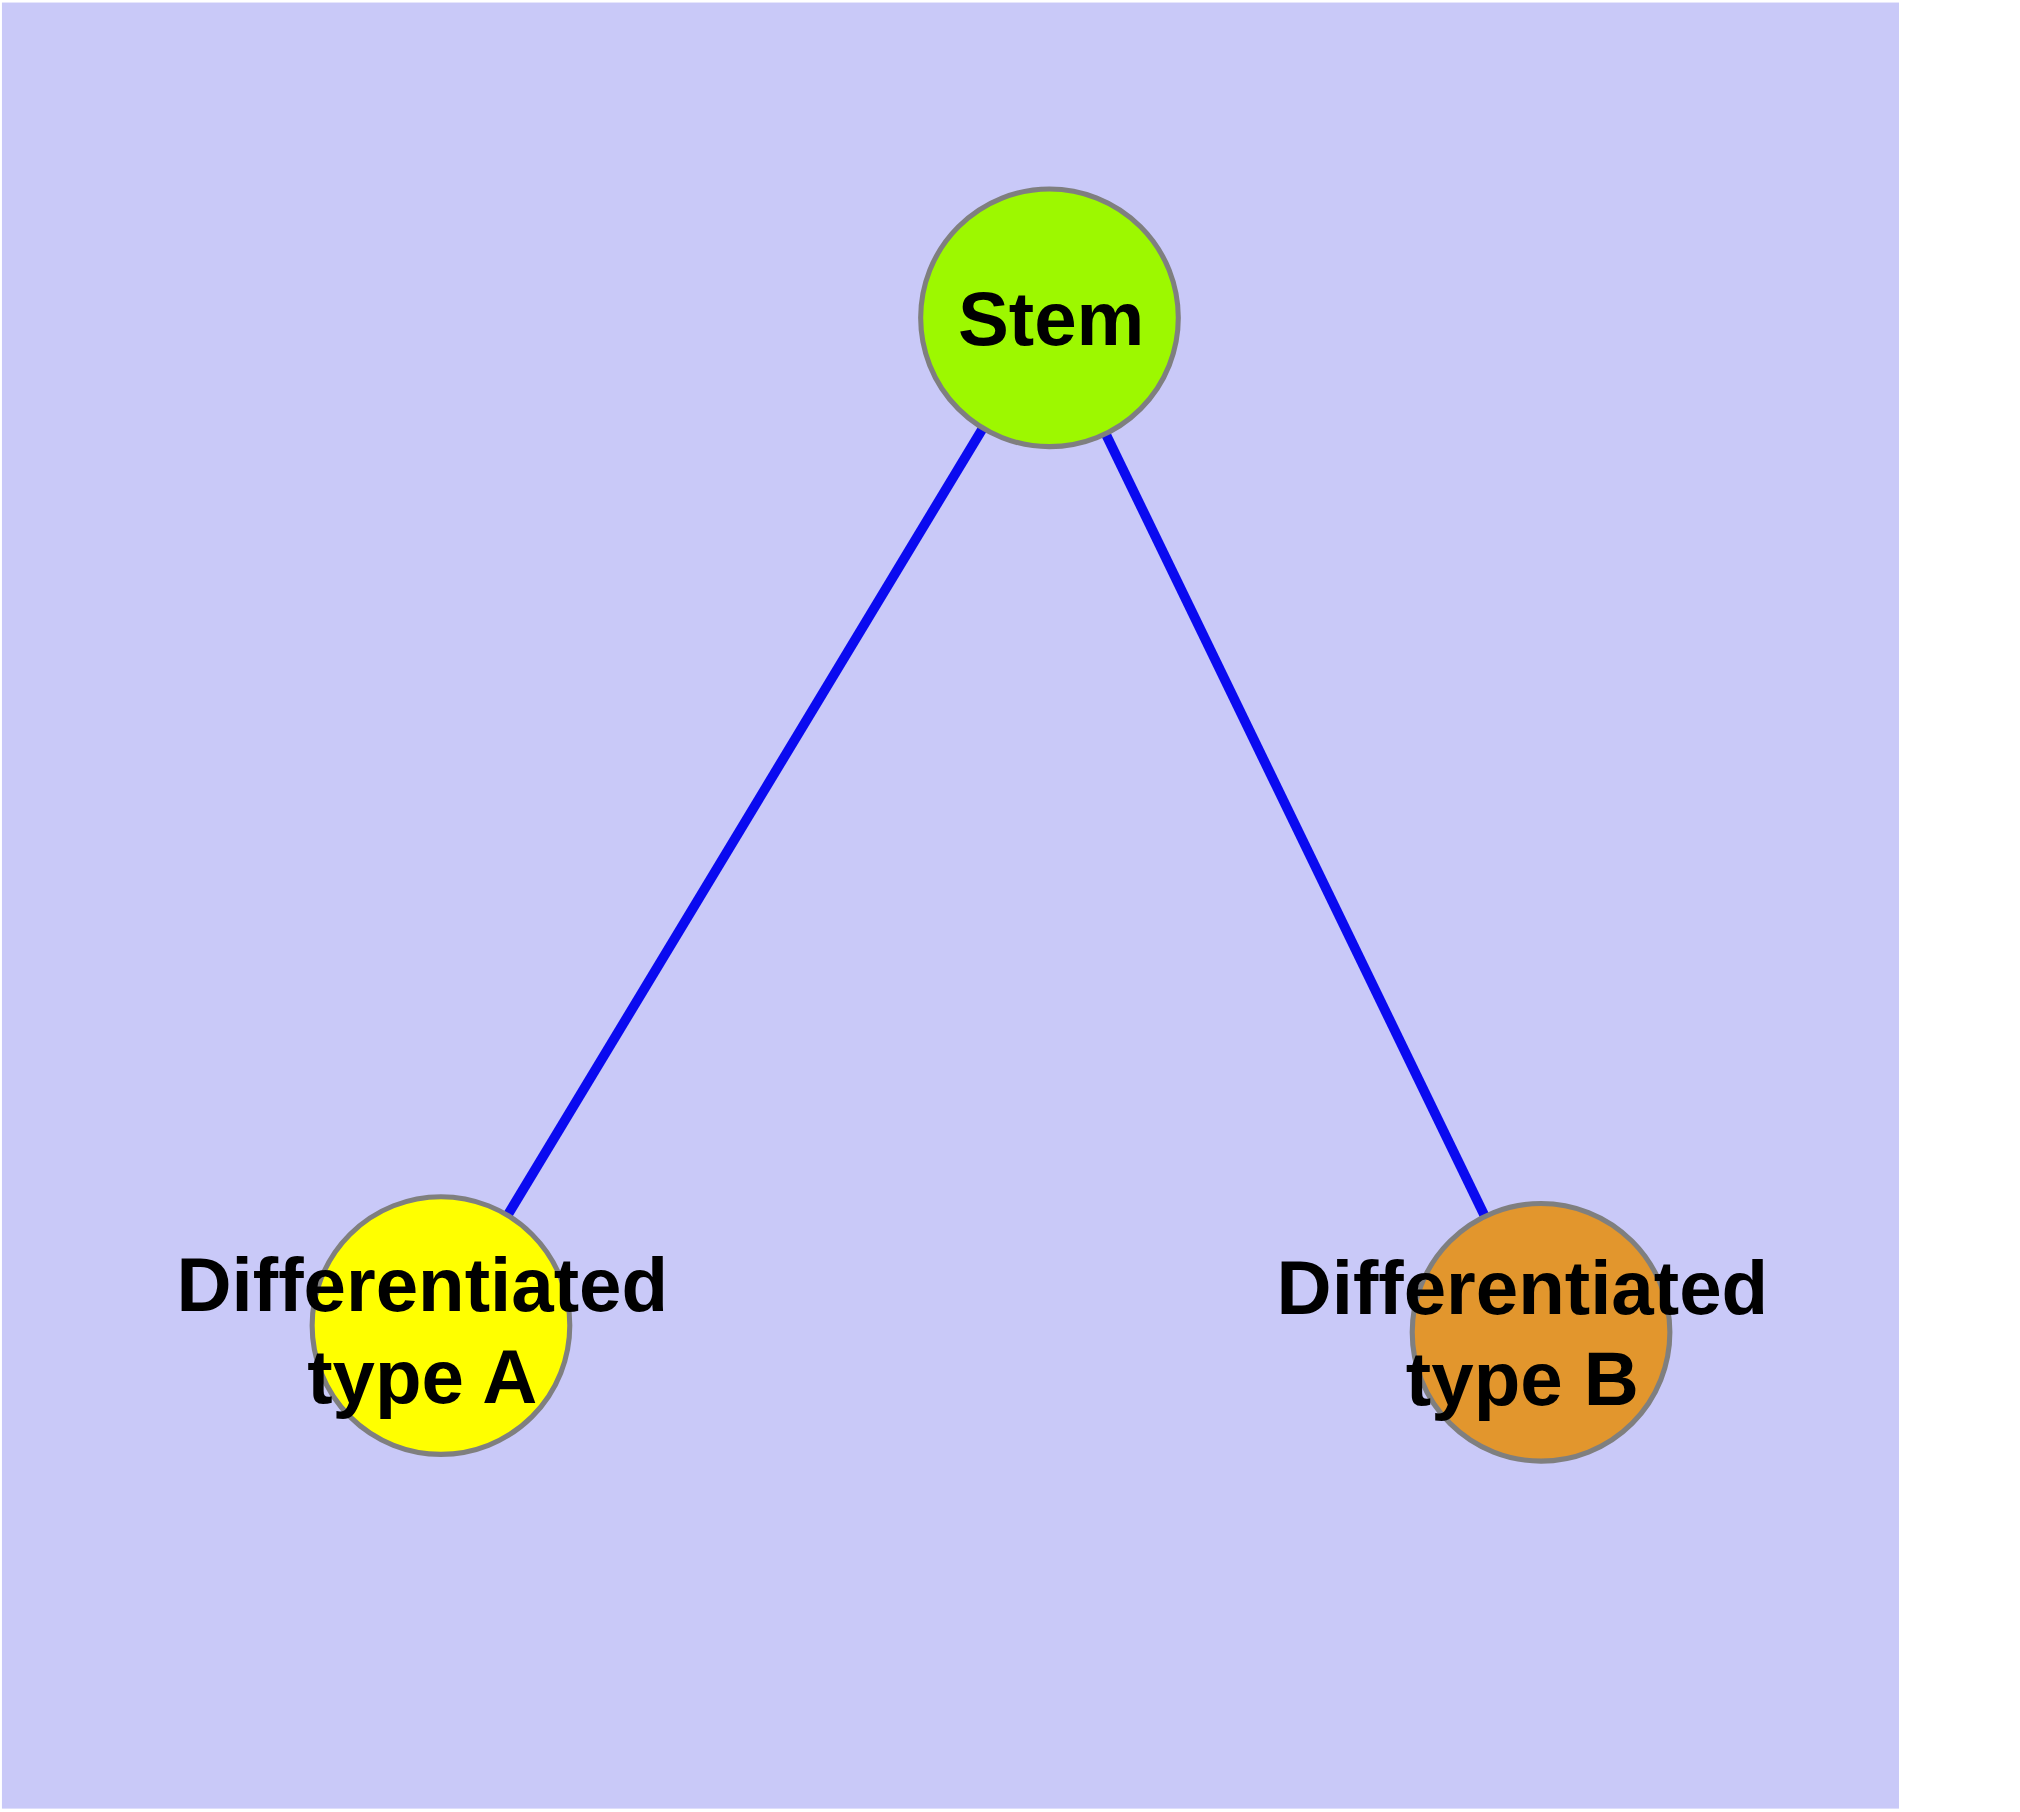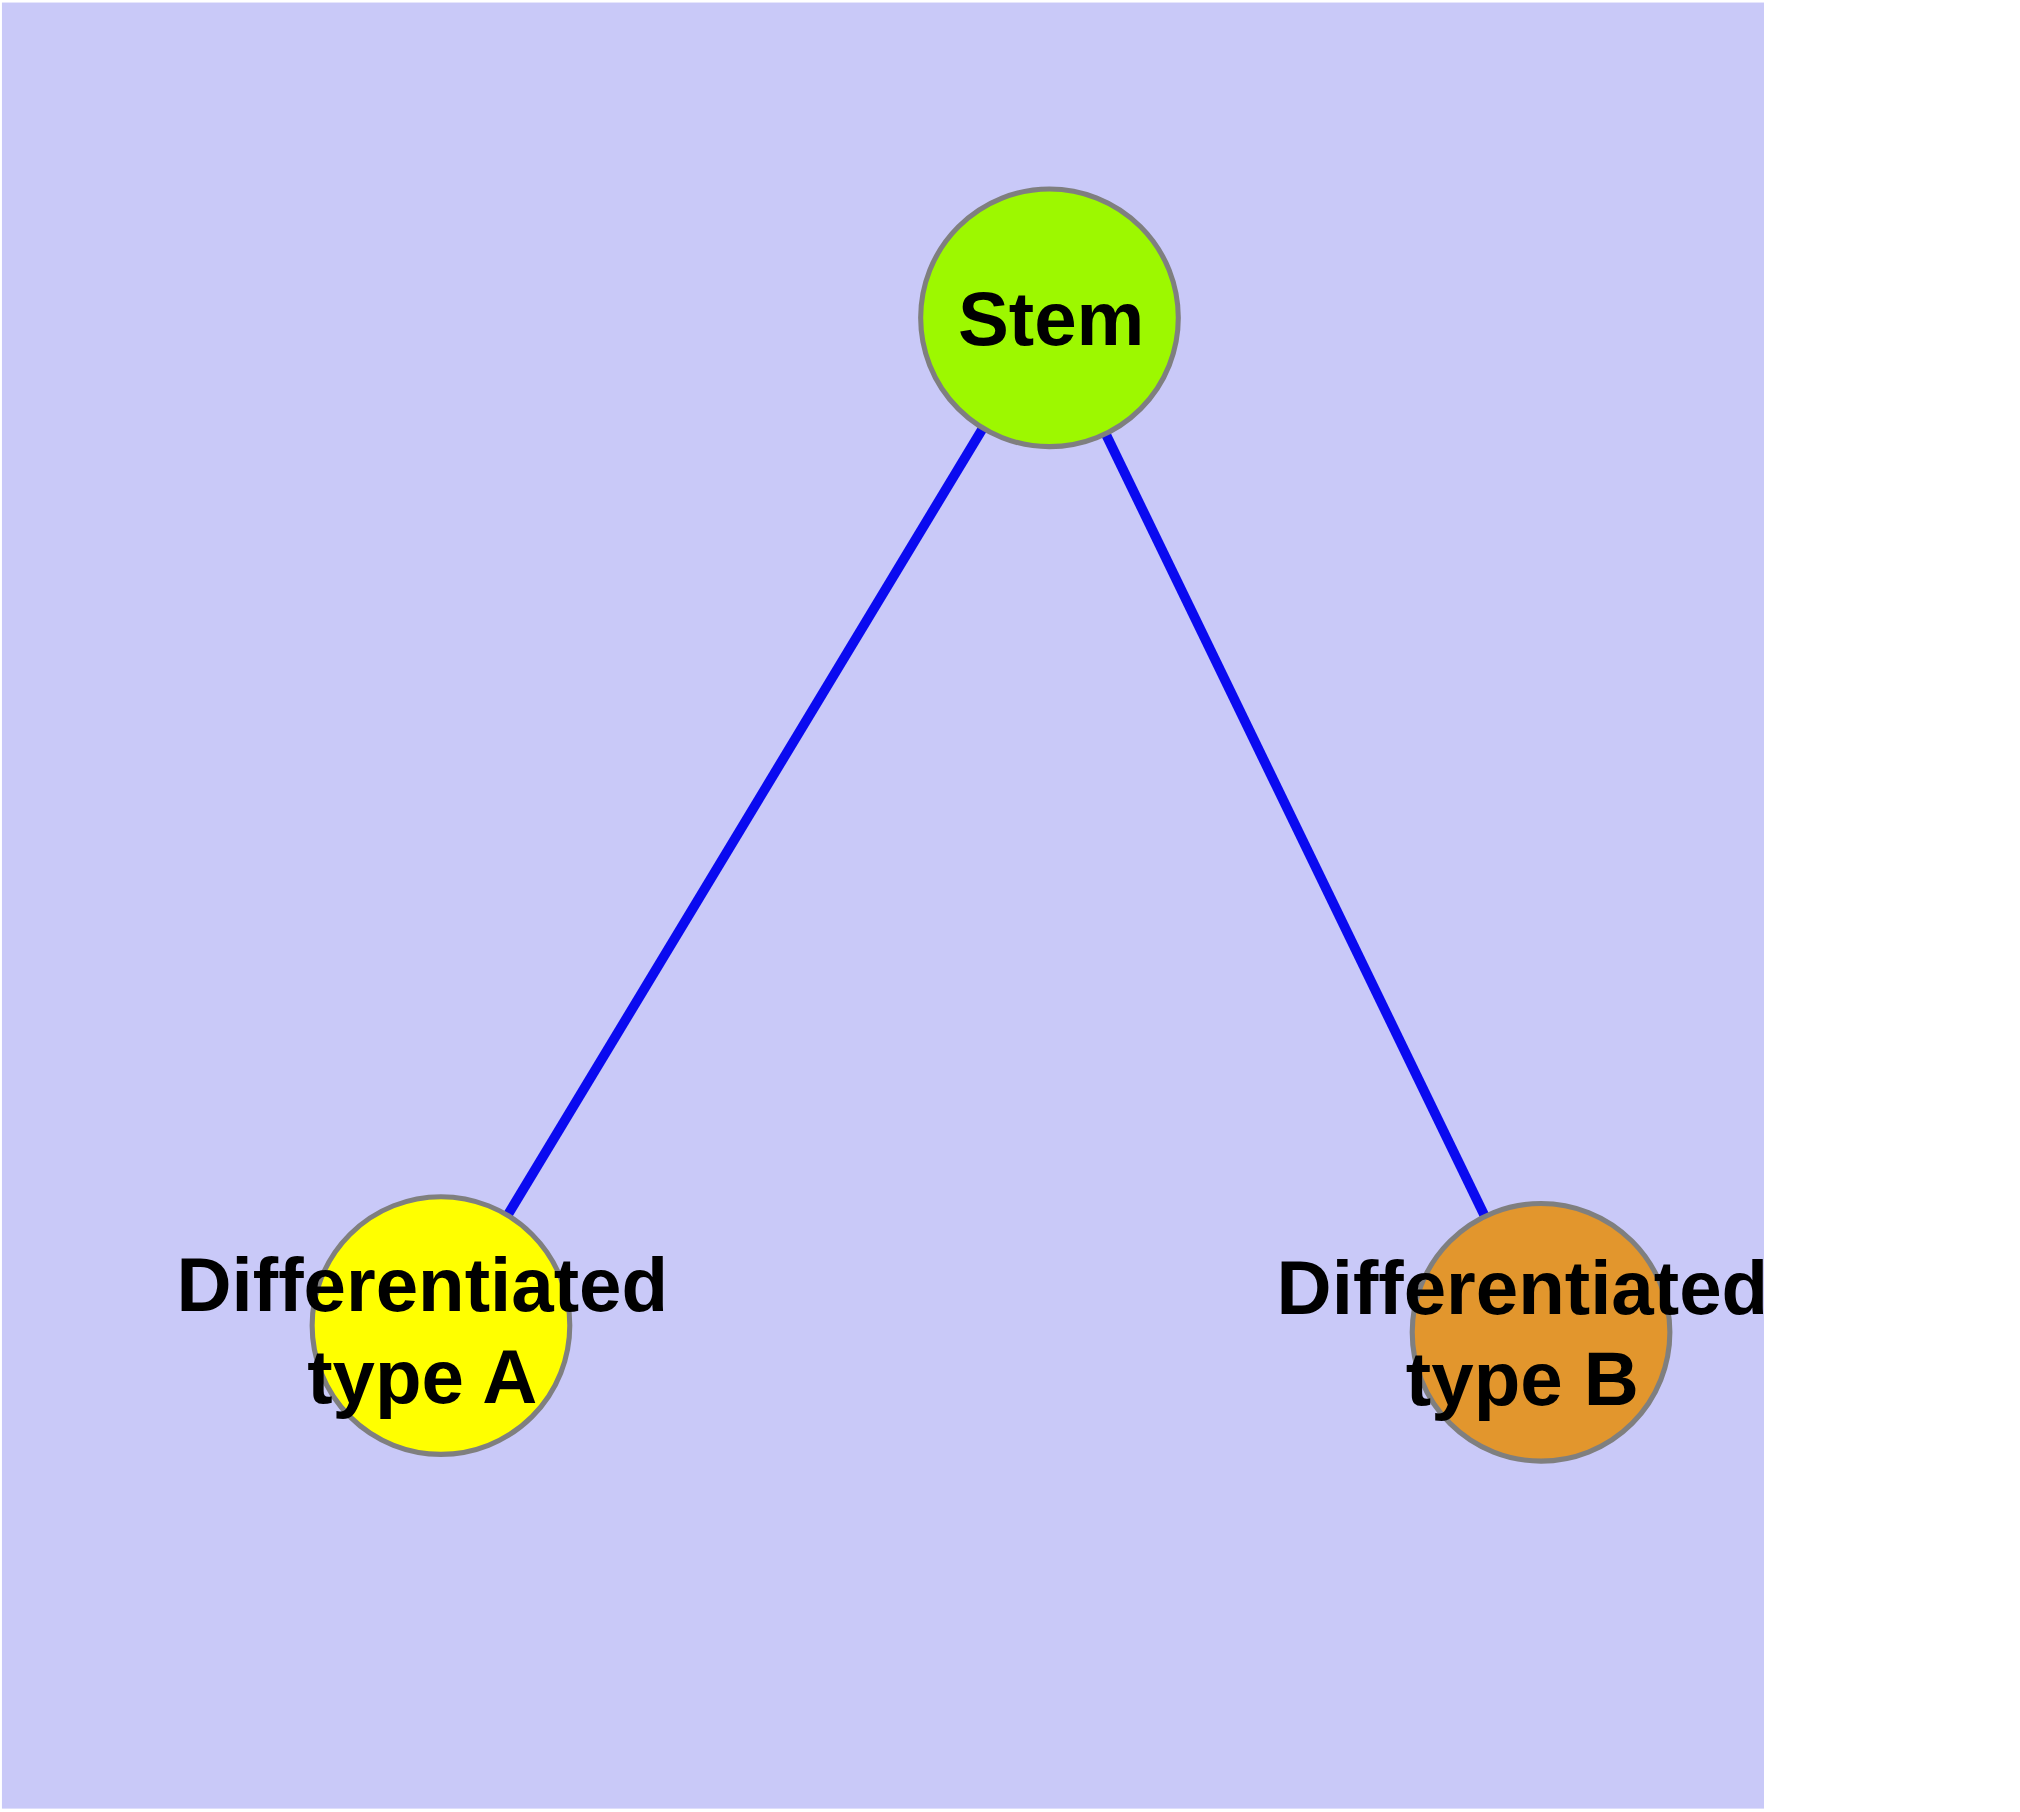--- a/index.html
+++ b/index.html
@@ -1,19 +1,19 @@
 <!DOCTYPE html>
 <html style="font-size:13.6px"><head>
 <meta charset="utf-8">
 <style>
   html, body { margin: 0; padding: 0; }
   body { background: #ffffff; font-family: "Liberation Sans", sans-serif; }
   .canvas-wrap {
     position: relative;
-    width: 1764px;
+    width: 1899px;
     height: 1812px;
     background: #ffffff;
     overflow: hidden;
   }
   .canvas-wrap svg { display: block; width: 2021px; height: 1812px; }
   .edge { fill: none; stroke-width: 11.5px; stroke-linecap: butt; }
   .node-circle { stroke: #7f7f7f; stroke-width: 6px; }
   .node-label {
     font-family: "Liberation Sans", sans-serif;
     font-weight: bold;

